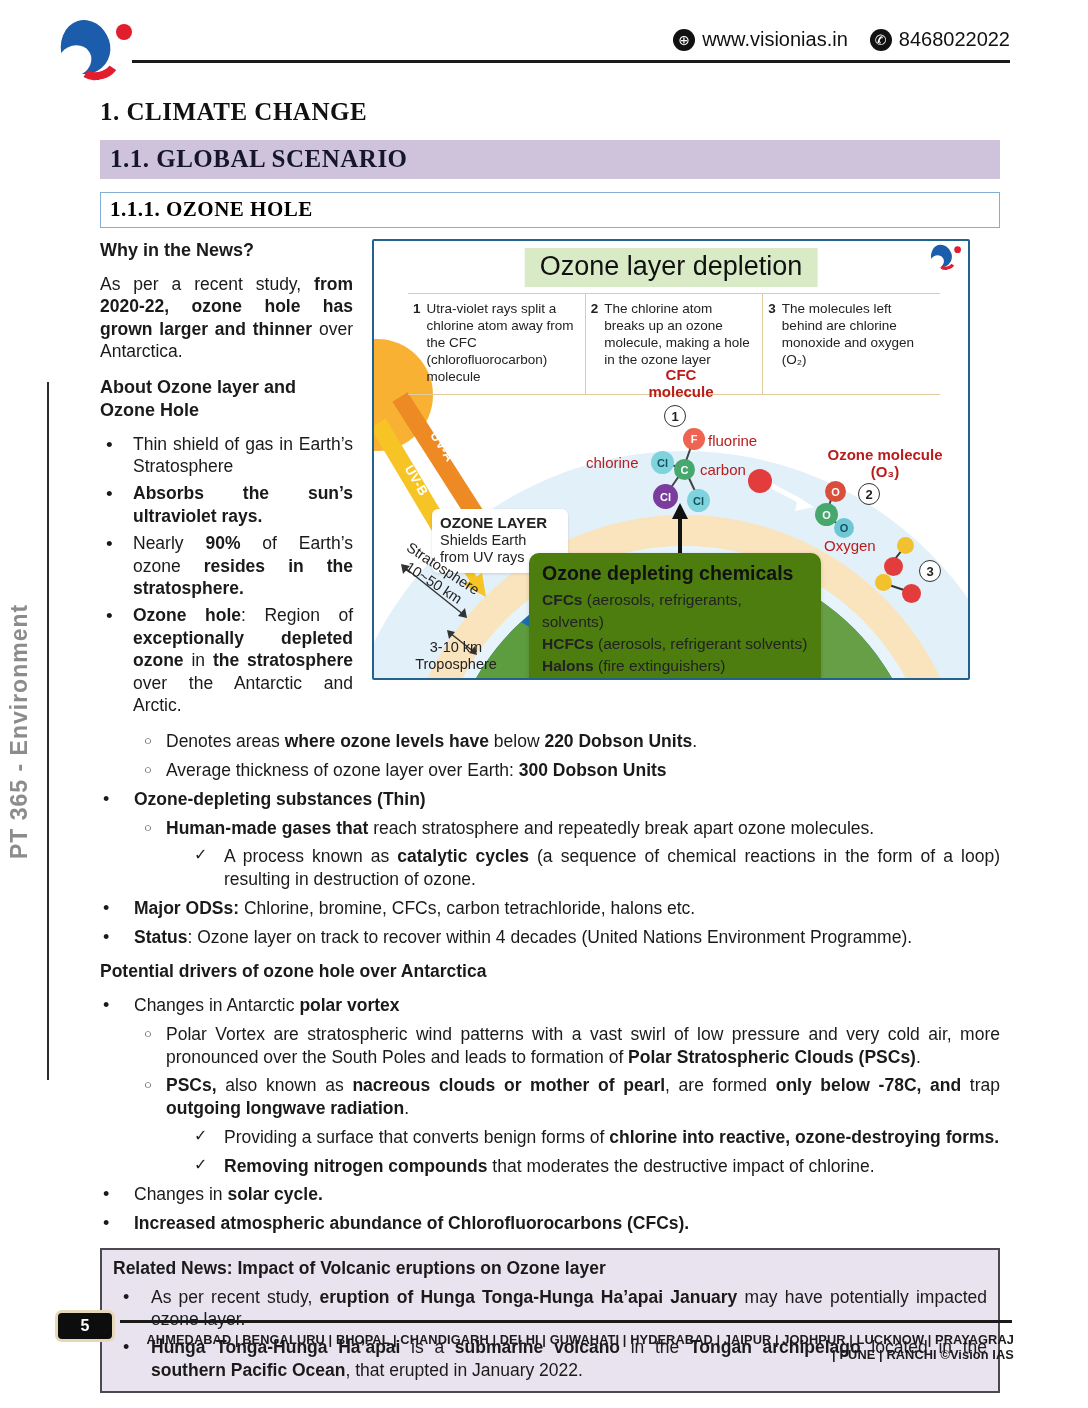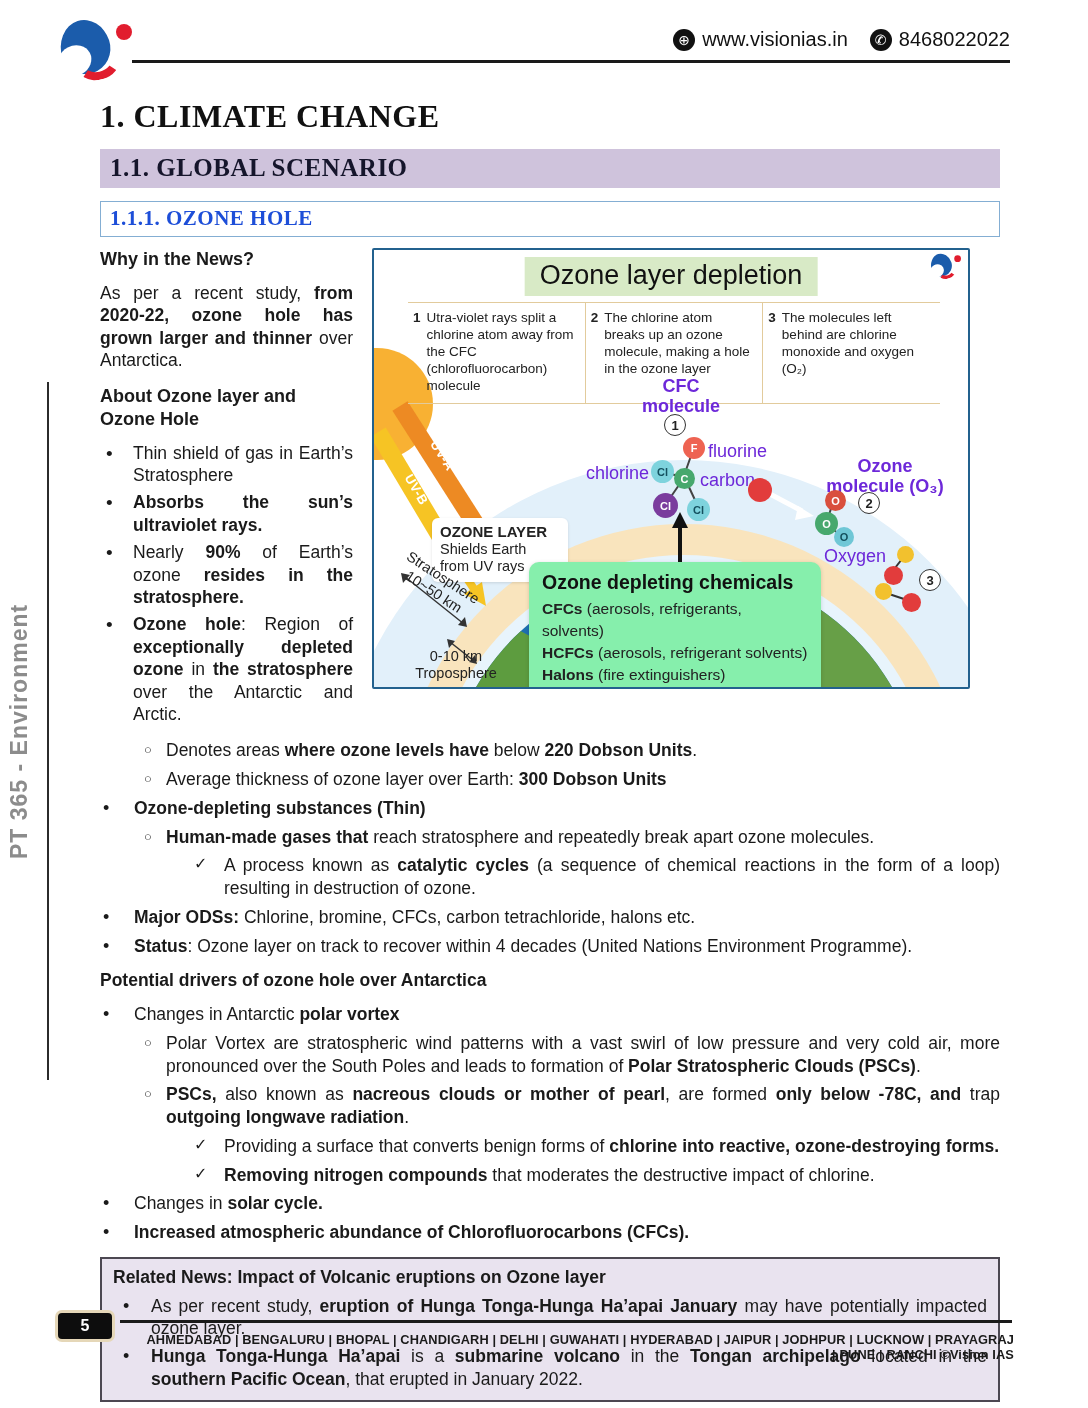--- a/index.html
+++ b/index.html
@@ -17,23 +17,23 @@
   .hitem { display:flex; align-items:center; gap:7px; }
   .hicon { width:22px; height:22px; border-radius:50%; background:#111; color:#fff; font-size:14px; line-height:22px; text-align:center; display:inline-block; }
   .header-rule { position:absolute; left:132px; right:78px; top:60px; height:3px; background:#1a1a1a; }
 
   
   .side-line { position:absolute; left:47px; top:382px; width:2px; height:698px; background:#2b2b2b; }
   .side-text { position:absolute; left:6px; top:382px; height:698px; writing-mode:vertical-rl; transform:rotate(180deg); display:flex; align-items:center; justify-content:center; font-size:23px; font-weight:bold; color:#8c8c8c; letter-spacing:1px; }
 
   
   .content { position:absolute; left:100px; top:98px; width:900px; }
-  h1.title { font-family:"Liberation Serif","DejaVu Serif",serif; font-size:32px; font-weight:bold; color:#111; letter-spacing:.5px; }
+  h1.title { font-family:"Liberation Serif","DejaVu Serif",serif; font-size:25px; font-weight:bold; color:#111; letter-spacing:.5px; }
   .sec { margin-top:14px; background:#cfc3dc; padding:5px 10px 6px; font-family:"Liberation Serif","DejaVu Serif",serif; font-size:25px; font-weight:bold; color:#15152b; letter-spacing:.5px; }
-  .subsec { margin-top:13px; border:1.5px solid #84aed3; padding:4px 9px 5px; font-family:"Liberation Serif","DejaVu Serif",serif; font-size:21px; font-weight:bold; color:#1d4ed8; letter-spacing:.5px; }
+  .subsec { margin-top:13px; border:1.5px solid #84aed3; padding:4px 9px 5px; font-family:"Liberation Serif","DejaVu Serif",serif; font-size:21px; font-weight:bold; color:#000000; letter-spacing:.5px; }
 
   .twocol { margin-top:11px; display:flex; gap:19px; }
   .leftcol { width:253px; flex:none; font-size:17.5px; line-height:1.28; }
   .leftcol .h { font-size:18px; font-weight:bold; margin-bottom:11px; }
   .leftcol p { text-align:justify; margin-bottom:13px; }
   .just { text-align:justify; }
 
   .li { position:relative; }
   .leftcol .li { padding-left:33px; margin-bottom:5px; }
   .leftcol .li::before { content:"•"; position:absolute; left:6px; font-size:19px; }
@@ -68,33 +68,33 @@
   .ig-title { position:absolute; left:50%; transform:translateX(-50%); top:7px; background:#d8eac6; padding:3px 15px 5px; font-size:27px; font-weight:normal; color:#111; white-space:nowrap; }
   .steps { position:absolute; left:34px; top:52px; width:532px; display:flex; border-top:1.5px solid #e2cb9c; border-bottom:1.5px solid #e2cb9c; background:rgba(255,255,255,.0); }
   .step { flex:1; padding:7px 9px 9px 5px; display:flex; font-size:13.5px; line-height:1.25; color:#222; }
   .step + .step { border-left:1.5px solid #e2cb9c; }
   .step b { margin-right:6px; }
   .uvlabel { position:absolute; color:#fff; font-weight:bold; font-size:13px; letter-spacing:.5px; }
   .uva-l { left:52px; top:198px; transform:rotate(57deg); }
   .uvb-l { left:26px; top:232px; transform:rotate(60deg); }
   .ozbox { position:absolute; left:58px; top:268px; width:136px; background:#fff; border-radius:6px; padding:5px 8px 6px; font-size:14.5px; line-height:1.2; color:#222; box-shadow:0 1px 3px rgba(0,0,0,.12); }
   .ozbox .t { font-weight:bold; font-size:15px; }
-  .iglab { position:absolute; font-size:18px; color:#6d28d9; }
+  .iglab { position:absolute; font-size:15px; color:#b91c1c; }
   .iglab.b { font-weight:bold; line-height:1.12; text-align:center; }
   .cfc-l { left:260px; top:126px; width:94px; }
   .ozm-l { left:448px; top:206px; width:126px; }
   .oxy-l { left:450px; top:296px; }
   .fl-l { left:334px; top:191px; }
   .chl-l { left:212px; top:213px; width:64px; text-align:left; }
   .car-l { left:326px; top:220px; }
   .strat { left:14px; top:318px; width:100px; transform:rotate(33deg); font-size:14.5px; line-height:1.2; color:#222; text-align:center; }
   .tropo { left:36px; top:398px; width:92px; font-size:14.5px; line-height:1.2; color:#222; text-align:center; }
   .atom { position:absolute; border-radius:50%; color:#fff; font-weight:bold; font-size:11px; display:flex; align-items:center; justify-content:center; }
   .cnum { position:absolute; width:22px; height:22px; background:#fff; border:1.6px solid #333; border-radius:50%; font-size:13px; font-weight:bold; color:#222; display:flex; align-items:center; justify-content:center; }
-  .chembox { position:absolute; left:155px; top:312px; width:292px; background:#86efac; border-radius:10px; padding:9px 13px 10px; box-shadow:0 1px 4px rgba(0,0,0,.15); }
+  .chembox { position:absolute; left:155px; top:312px; width:292px; background:#4d7c0f; border-radius:10px; padding:9px 13px 10px; box-shadow:0 1px 4px rgba(0,0,0,.15); }
   .chembox .ct { font-size:19.5px; font-weight:bold; color:#111; margin-bottom:4px; }
   .chembox .cl { font-size:15.5px; color:#222; line-height:1.42; }
   .logo-mini { right:2px; top:2px; transform:scale(.42); transform-origin:top right; position:absolute; }
 
   
   .badge { position:absolute; left:55px; top:1310px; width:60px; height:32px; background:#0d0d0d; border:3px solid #e5d7b8; border-radius:7px; color:#fff; font-size:16px; font-weight:bold; display:flex; align-items:center; justify-content:center; }
   .foot-rule { position:absolute; left:120px; right:76px; top:1320px; height:3px; background:#1a1a1a; }
   .cities { position:absolute; left:140px; right:74px; top:1332px; font-size:12.8px; font-weight:600; color:#1a1a1a; text-align:right; letter-spacing:.1px; }
 </style>
 </head>
@@ -225,21 +225,21 @@
         <div class="atom" style="left:523px;top:296px;width:17px;height:17px;background:#f2c12e;"></div>
         <div class="atom" style="left:510px;top:316px;width:19px;height:19px;background:#e23c3c;"></div>
         <div class="atom" style="left:501px;top:333px;width:17px;height:17px;background:#f2c12e;"></div>
         <div class="atom" style="left:528px;top:343px;width:19px;height:19px;background:#e23c3c;"></div>
 
         <div class="iglab strat">
           <div>Stratosphere</div>
           <div>10~50 km</div>
         </div>
         <div class="iglab tropo">
-          <div>0-10 km</div>
+          <div>3-10 km</div>
           <div>Troposphere</div>
         </div>
 
         <div class="chembox">
           <div class="ct">Ozone depleting chemicals</div>
           <div class="cl"><b>CFCs</b> (aerosols, refrigerants, solvents)</div>
           <div class="cl"><b>HCFCs</b> (aerosols, refrigerant solvents)</div>
           <div class="cl"><b>Halons</b> (fire extinguishers)</div>
           <div class="cl"><b>Methyl bromide</b> (pesticides)</div>
         </div>

